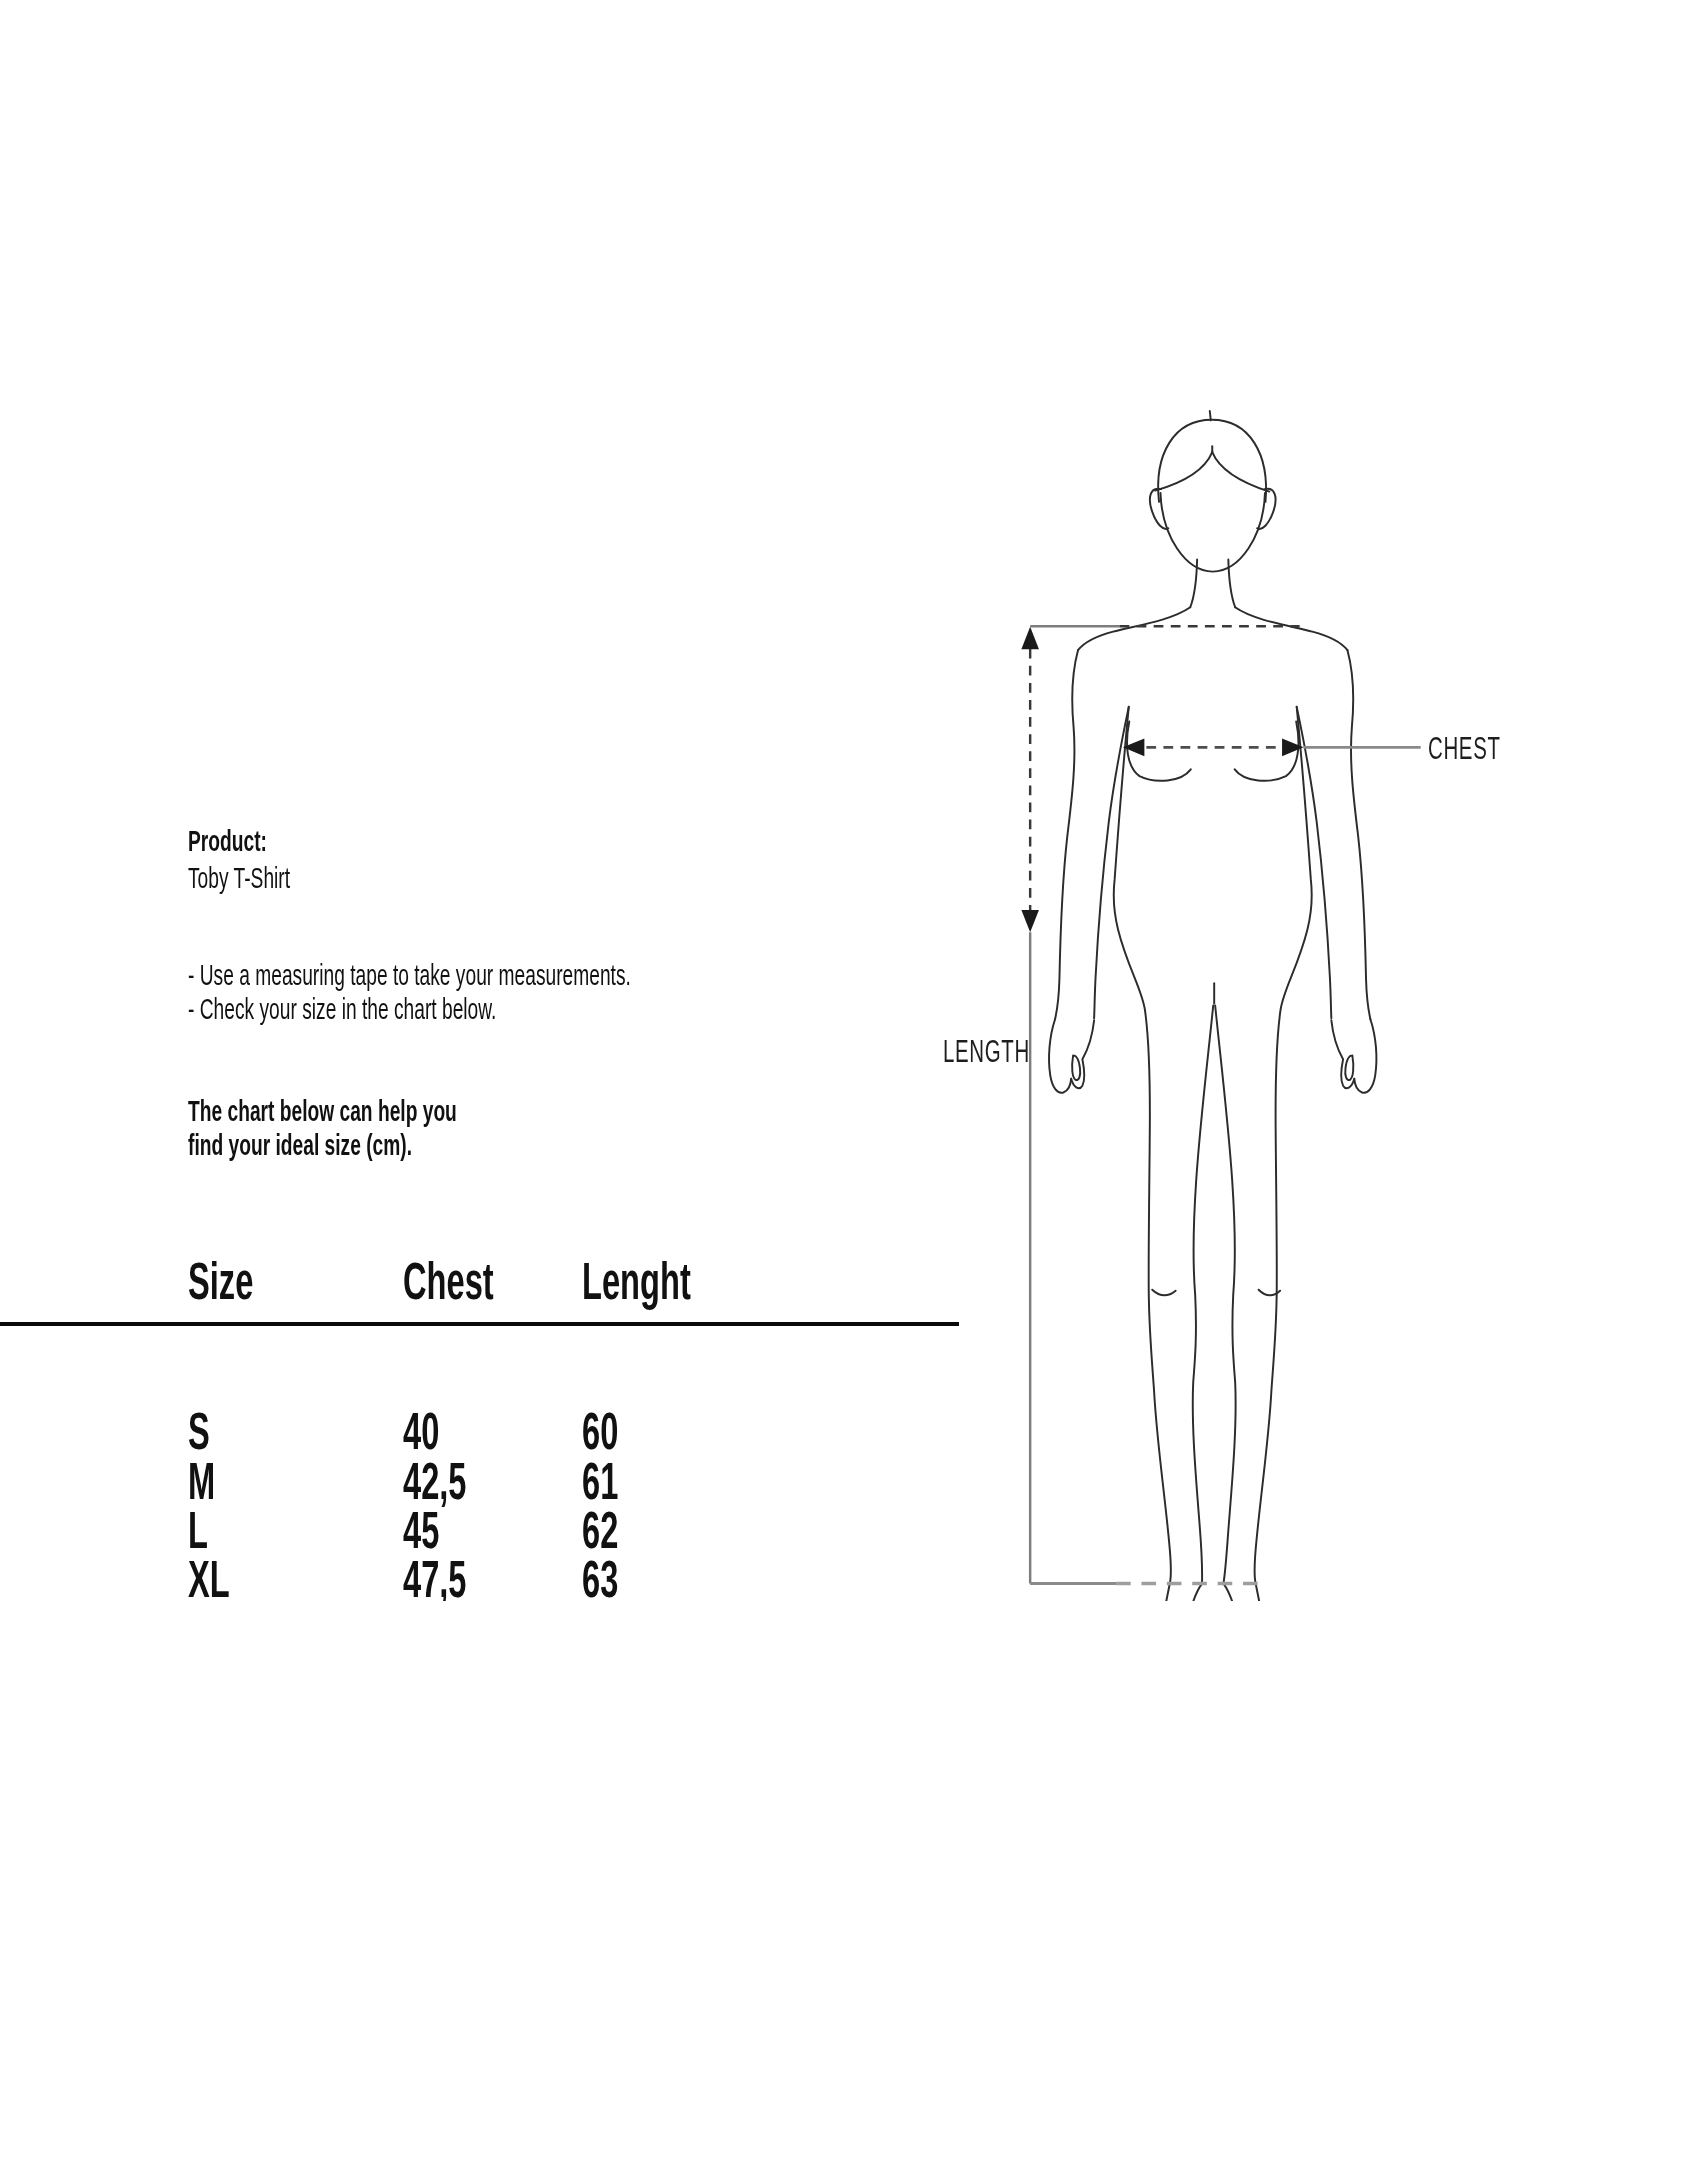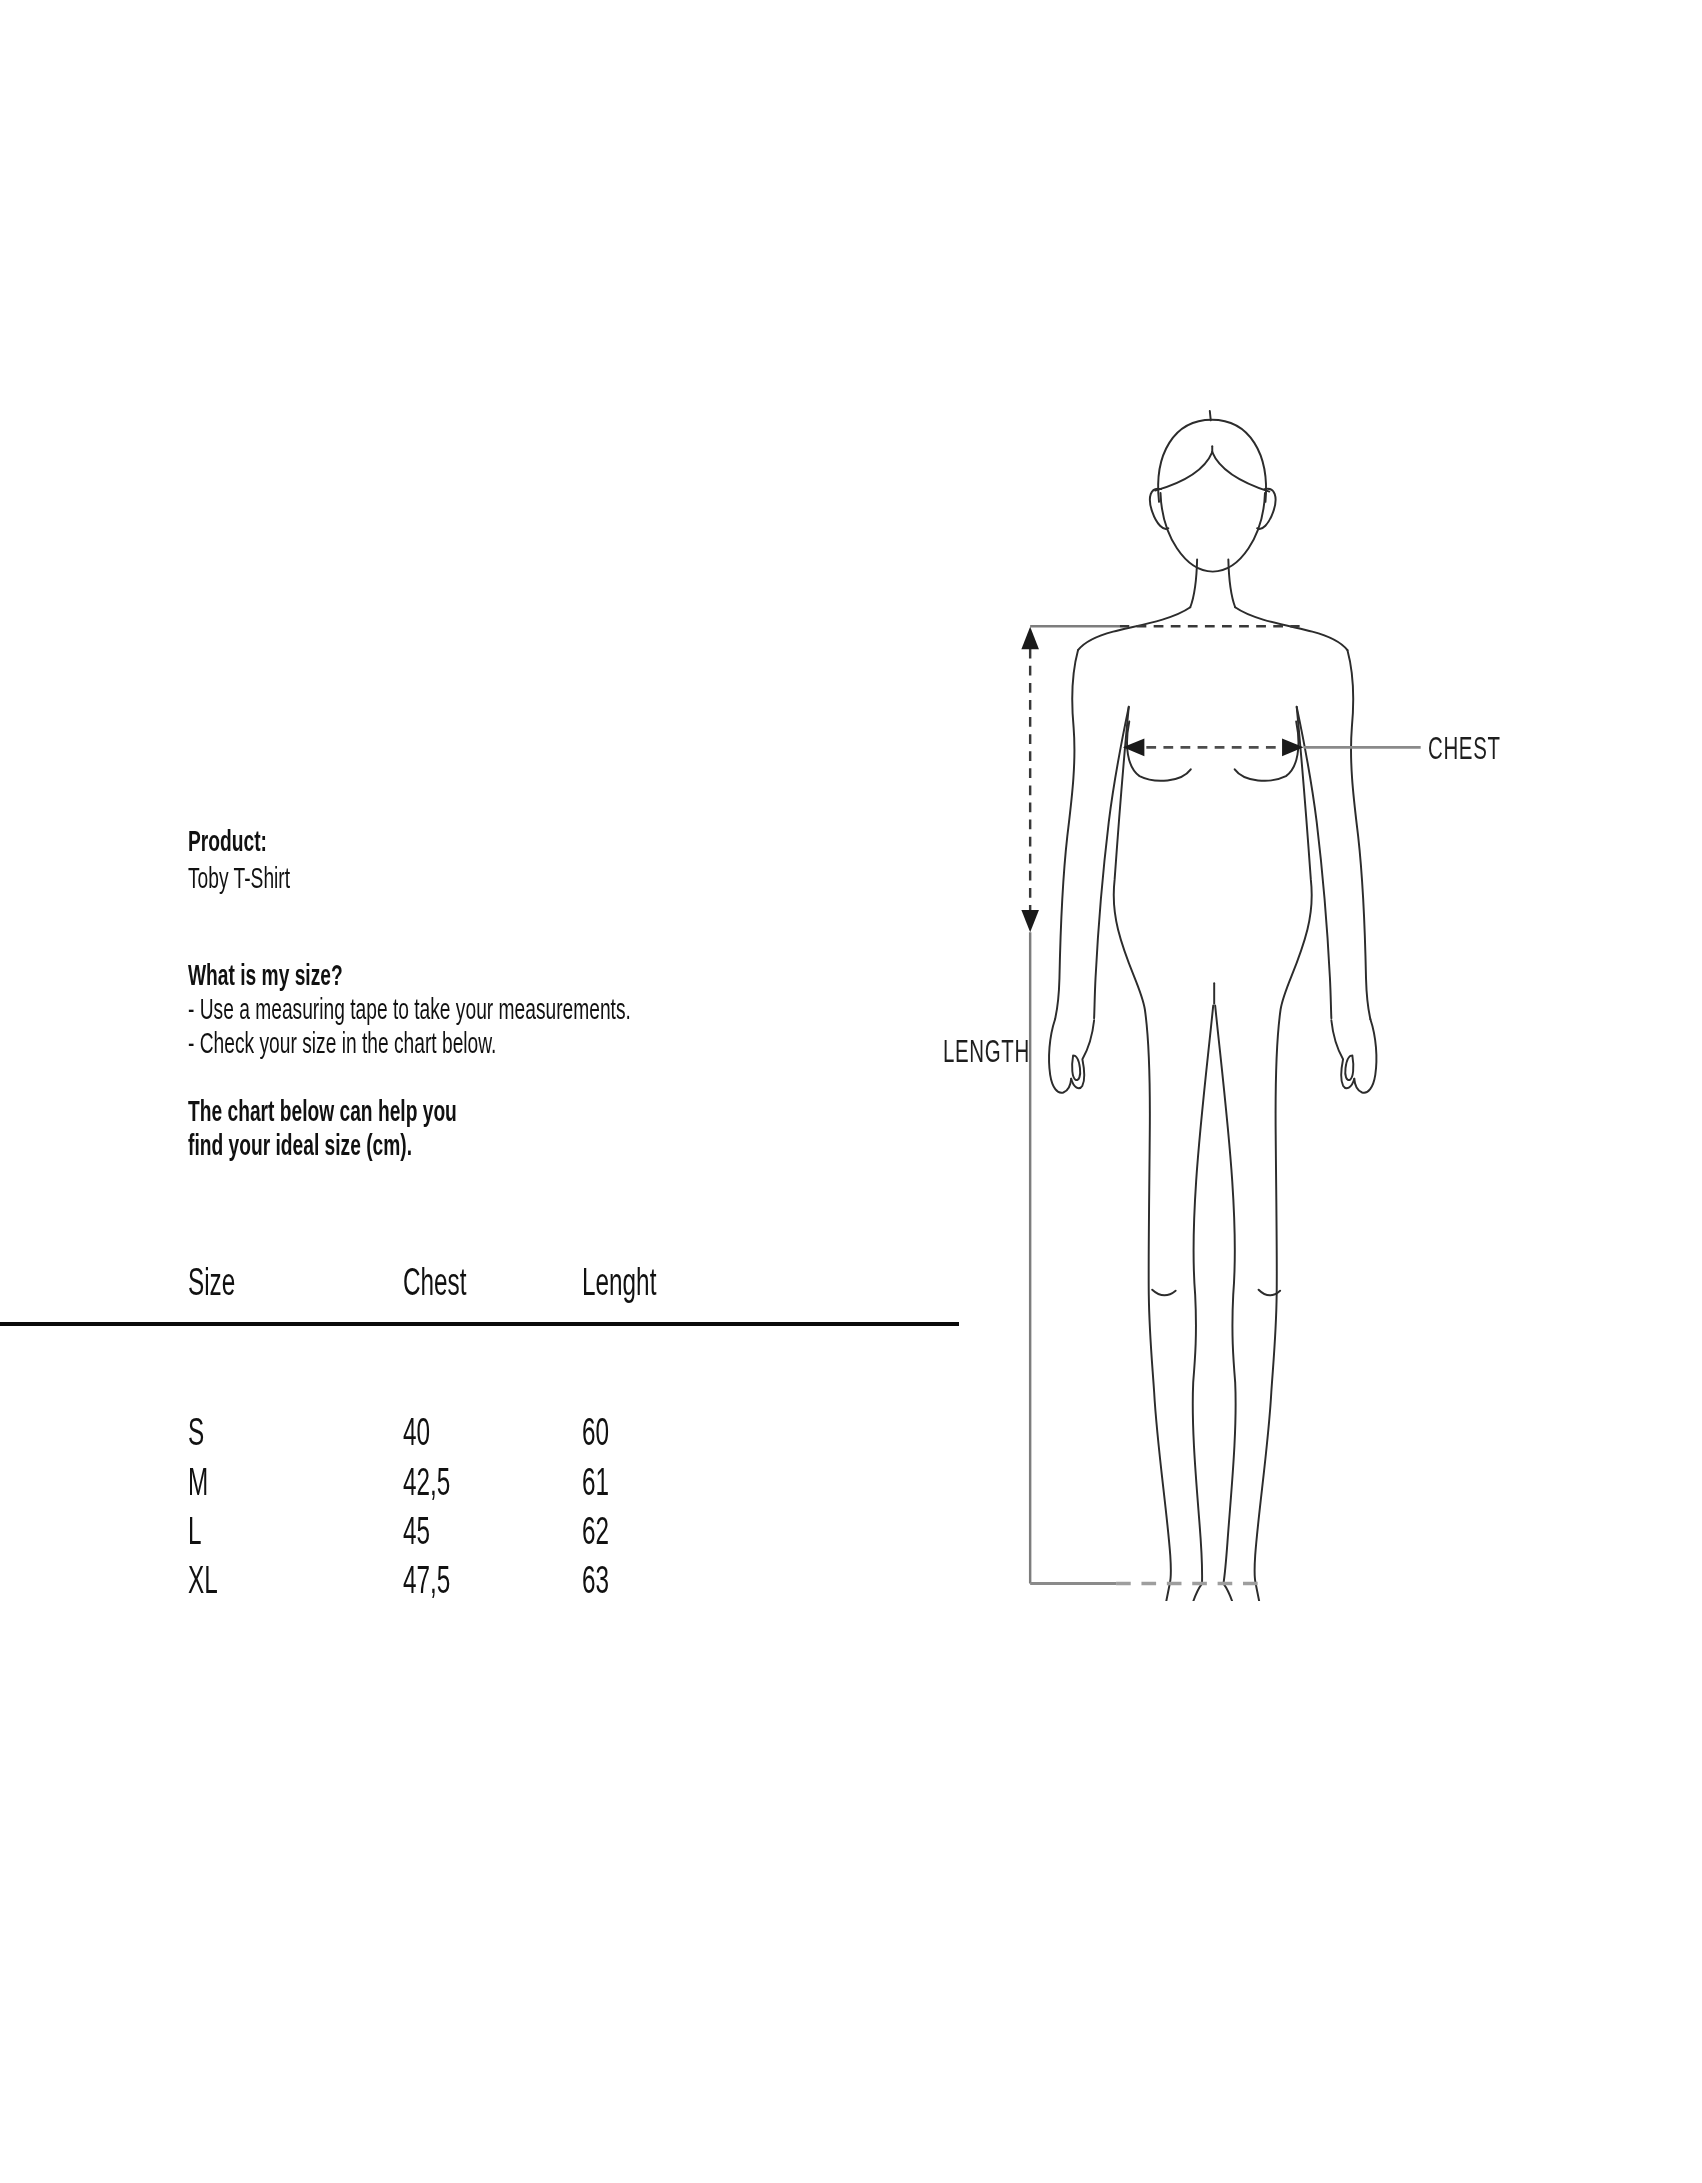--- a/index.html
+++ b/index.html
@@ -16,21 +16,21 @@
   .m-dash-ankle{stroke:#9e9e9e;stroke-width:7;stroke-dasharray:30 22;fill:none;}
   .arrow{fill:#1a1a1a;stroke:none;}
   
   .cx{display:inline-block;transform:scaleX(0.64);transform-origin:0 0;white-space:nowrap;}
   .cx66{display:inline-block;transform:scaleX(0.66);transform-origin:0 0;white-space:nowrap;}
   .block{position:absolute;left:188px;font-size:30px;line-height:34px;}
   .block-product{top:822px;line-height:37px;}
   .block-sizeq{top:958px;}
   .block-note{top:1094px;}
   .bold{font-weight:bold;}
-  .thead,.trow{position:absolute;left:0;width:1074px;height:44px;font-size:38px;line-height:34px;font-weight:normal;}
+  .thead,.trow{position:absolute;left:0;width:1074px;height:44px;font-size:51px;line-height:34px;font-weight:bold;}
   .thead{top:1265px;}
   .tbody{position:absolute;left:0;top:1366px;width:1074px;height:342px;}
   .trow{left:0;}
   .trow.r0{top:0;}  .trow.r1{top:49px;} .trow.r2{top:99px;}
   .trow.r3{top:148px;} .trow.r4{top:197px;} .trow.r5{top:247px;}
   .cell{position:absolute;top:0;}
   .c1{left:188px;} .c2{left:403px;} .c3{left:582px;}
   .sep{position:absolute;left:0;top:1322px;width:959px;height:3.9px;background:#0a0a0a;}
   .mlabel{position:absolute;font-size:31px;line-height:31px;color:#1e1e1e;letter-spacing:1px;}
   .mlabel-chest{left:1428px;top:733px;}
@@ -100,21 +100,20 @@
 
   <div class="mlabel mlabel-chest"><span class="cx66">CHEST</span></div>
   <div class="mlabel mlabel-length"><span class="cx66">LENGTH</span></div>
 
   <div class="block block-product">
     <div class="bold"><span class="cx">Product:</span></div>
     <div><span class="cx">Toby T-Shirt</span></div>
   </div>
 
   <div class="block block-sizeq">
-    <div class="bold"><span class="cx">What is my size?</span></div>
     <div><span class="cx">- Use a measuring tape to take your measurements.</span></div>
     <div><span class="cx">- Check your size in the chart below.</span></div>
   </div>
 
   <div class="block block-note bold">
     <div><span class="cx">The chart below can help you</span></div>
     <div><span class="cx">find your ideal size (cm).</span></div>
   </div>
 
   <div class="thead">

